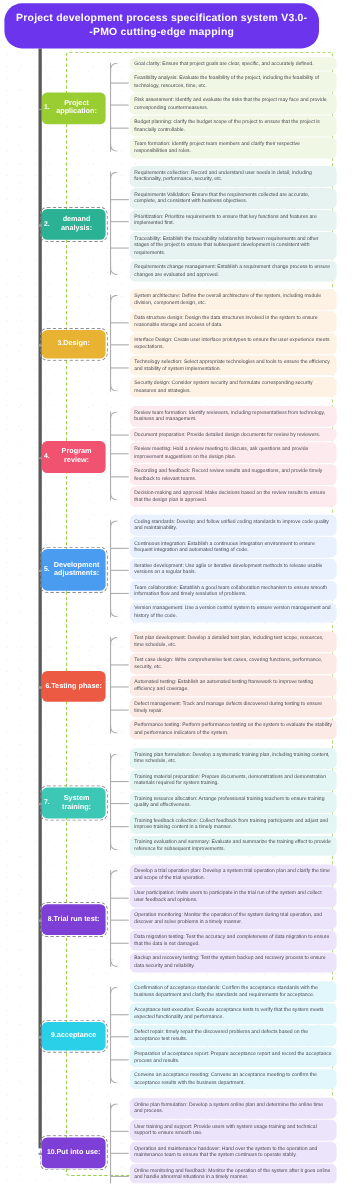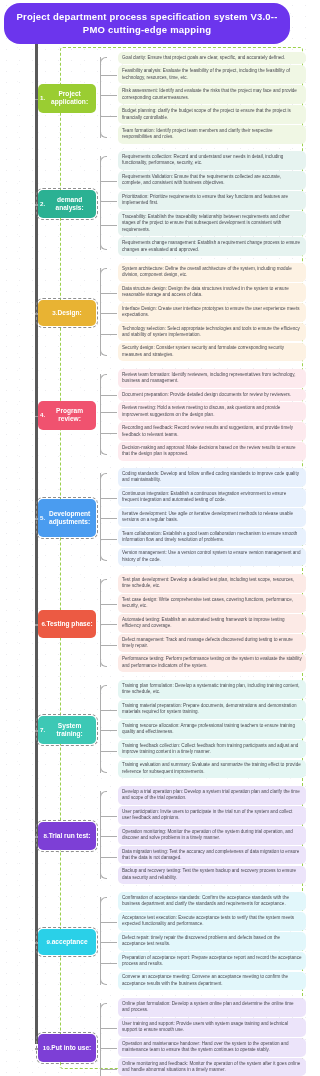--- a/index.html
+++ b/index.html
@@ -89,21 +89,21 @@
   .stub{position:absolute;left:100px;width:17px;height:1.1px;background:#adadad;z-index:3;}
 </style>
 </head>
 <body>
 
 <div id="texture"></div>
 
 <div id="frame"></div>
 <div id="trunk"></div>
 
-<div id="title-bubble">Project department process specification system V3.0--PMO cutting-edge mapping</div>
+<div id="title-bubble">Project development process specification system V3.0--PMO cutting-edge mapping</div>
 
 <div id="sections-root">
     <div class="section" style="top: 0px;">
       <div class="leaves" style="top: 52px;">
         <div class="leaf" style="background: rgb(240, 247, 228);">Goal clarity: Ensure that project goals are clear, specific, and accurately defined.</div>
         <div class="leaf" style="background: rgb(240, 247, 228);">Feasibility analysis: Evaluate the feasibility of the project, including the feasibility of technology, resources, time, etc.</div>
         <div class="leaf" style="background: rgb(240, 247, 228);">Risk assessment: Identify and evaluate the risks that the project may face and provide corresponding countermeasures.</div>
         <div class="leaf" style="background: rgb(240, 247, 228);">Budget planning: clarify the budget scope of the project to ensure that the project is financially controllable.</div>
         <div class="leaf" style="background: rgb(240, 247, 228);">Team formation: Identify project team members and clarify their respective responsibilities and roles.</div>
       </div>

